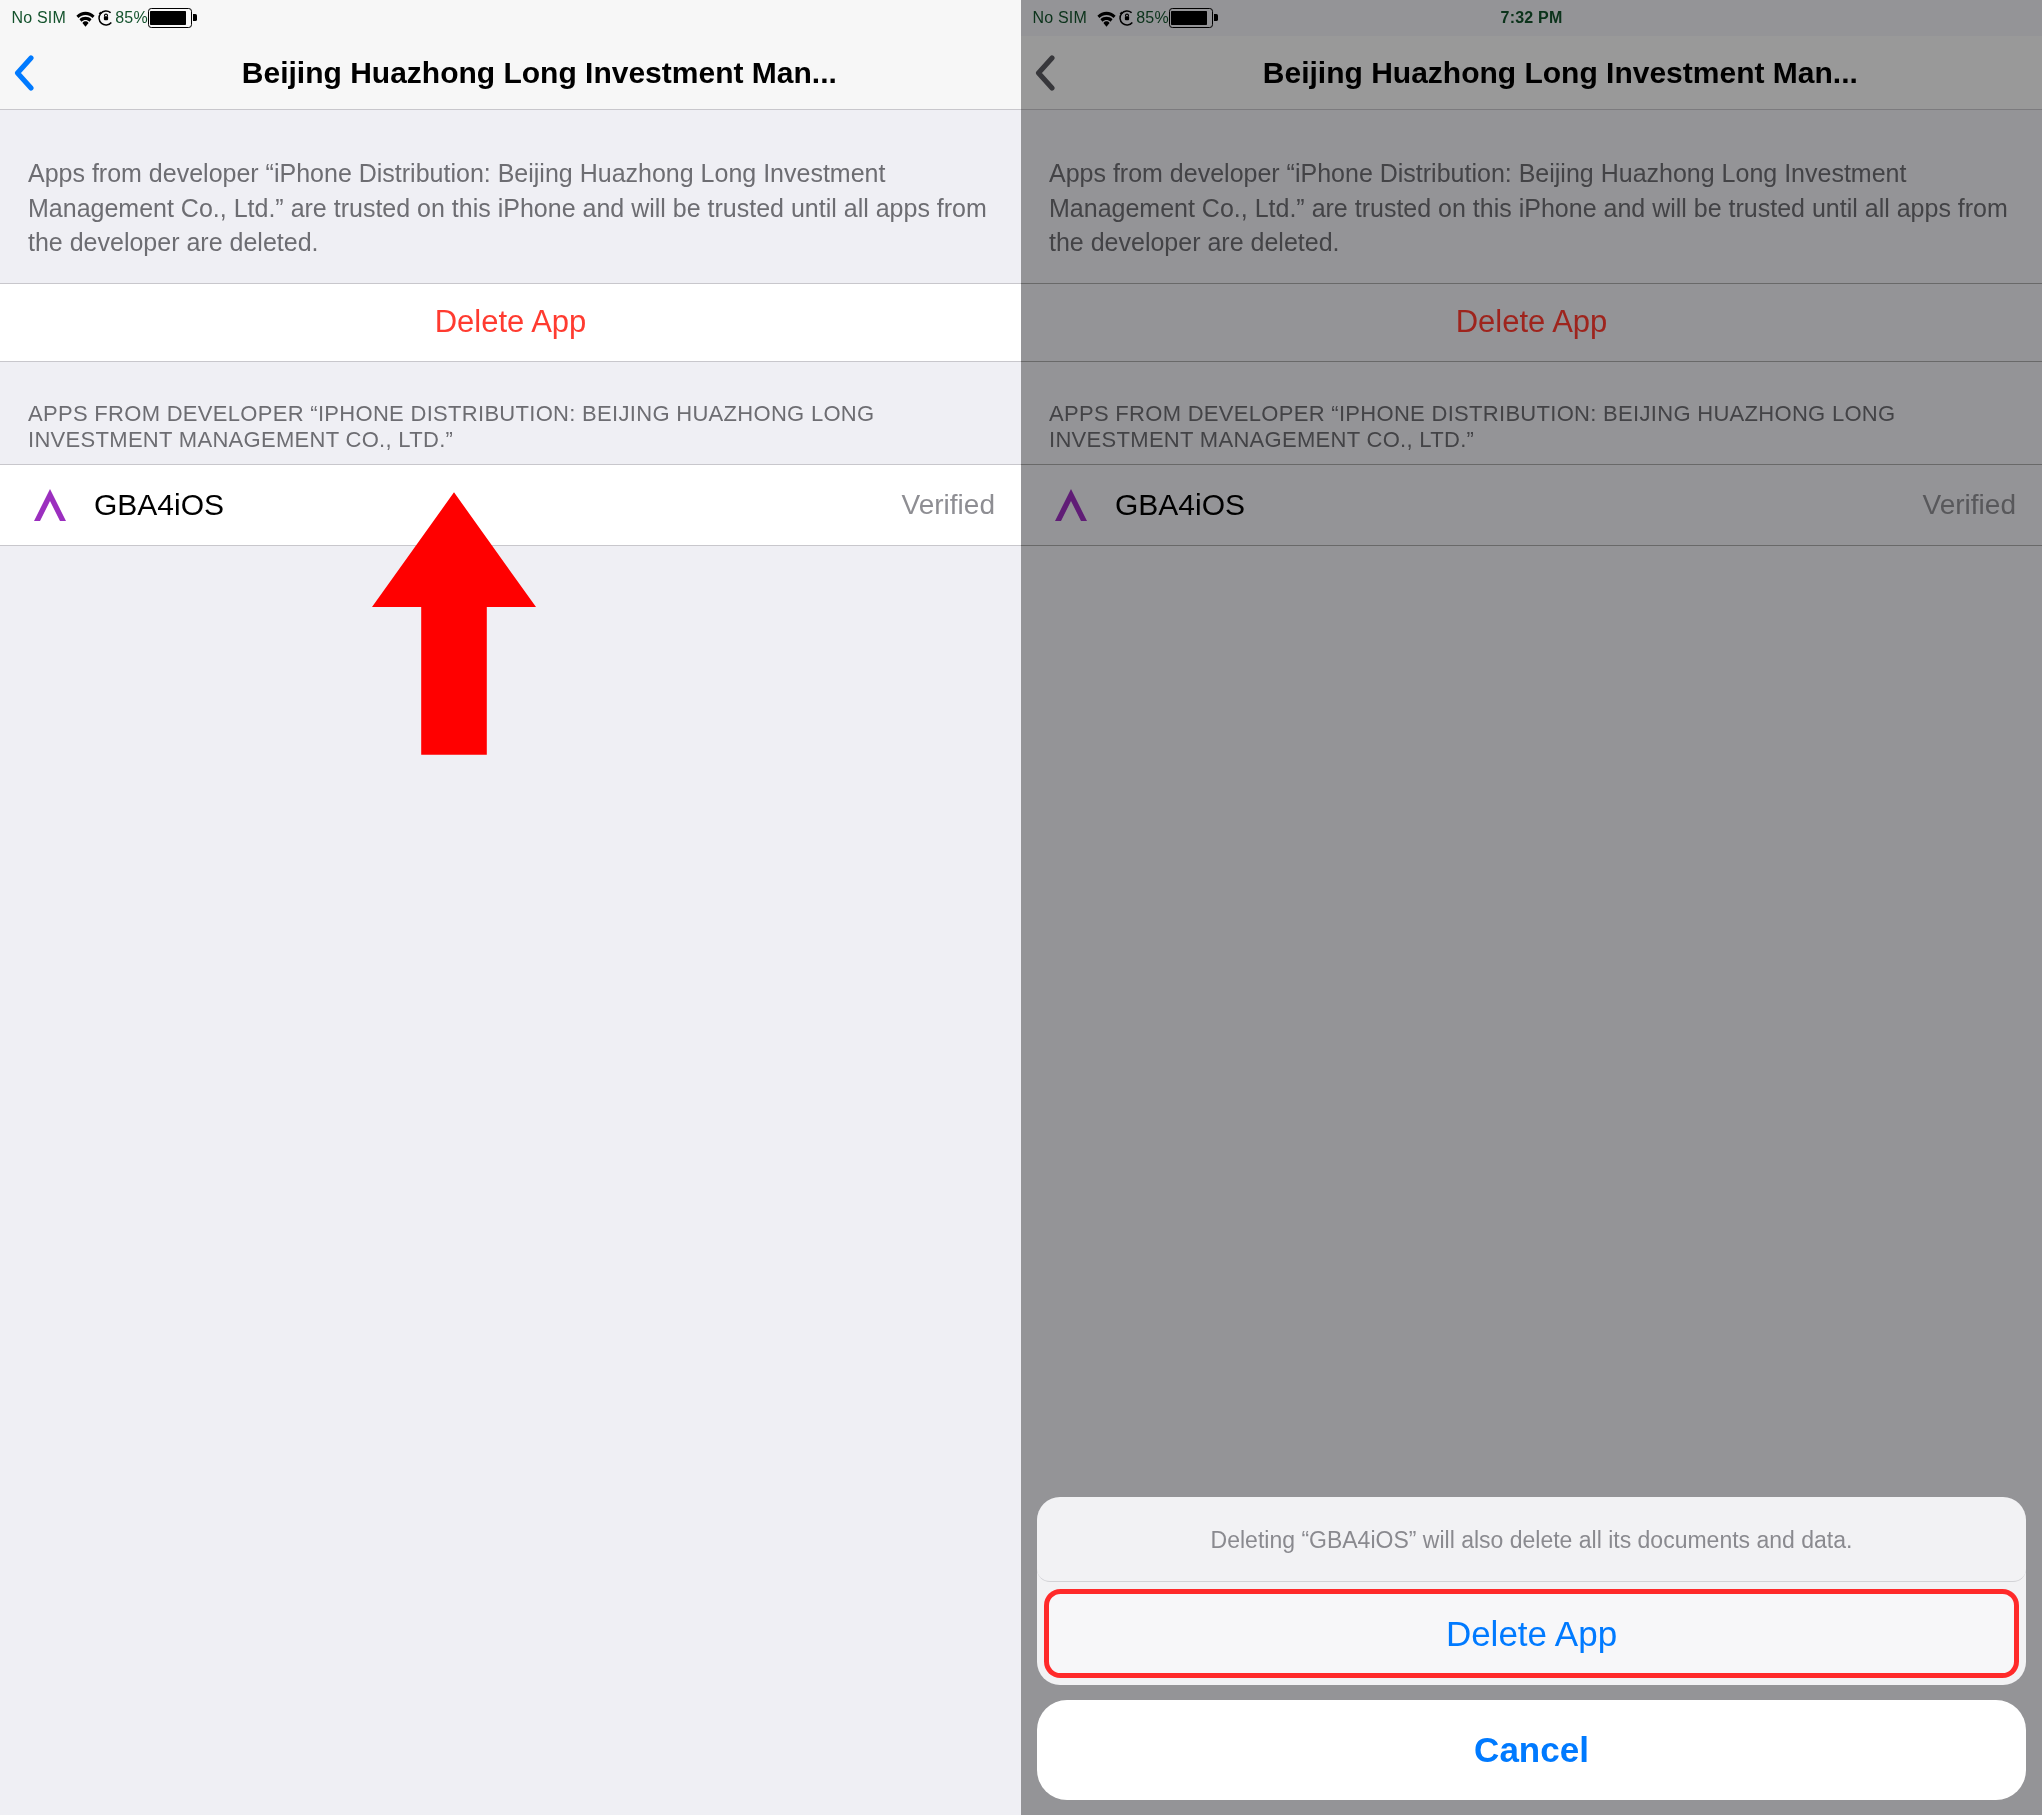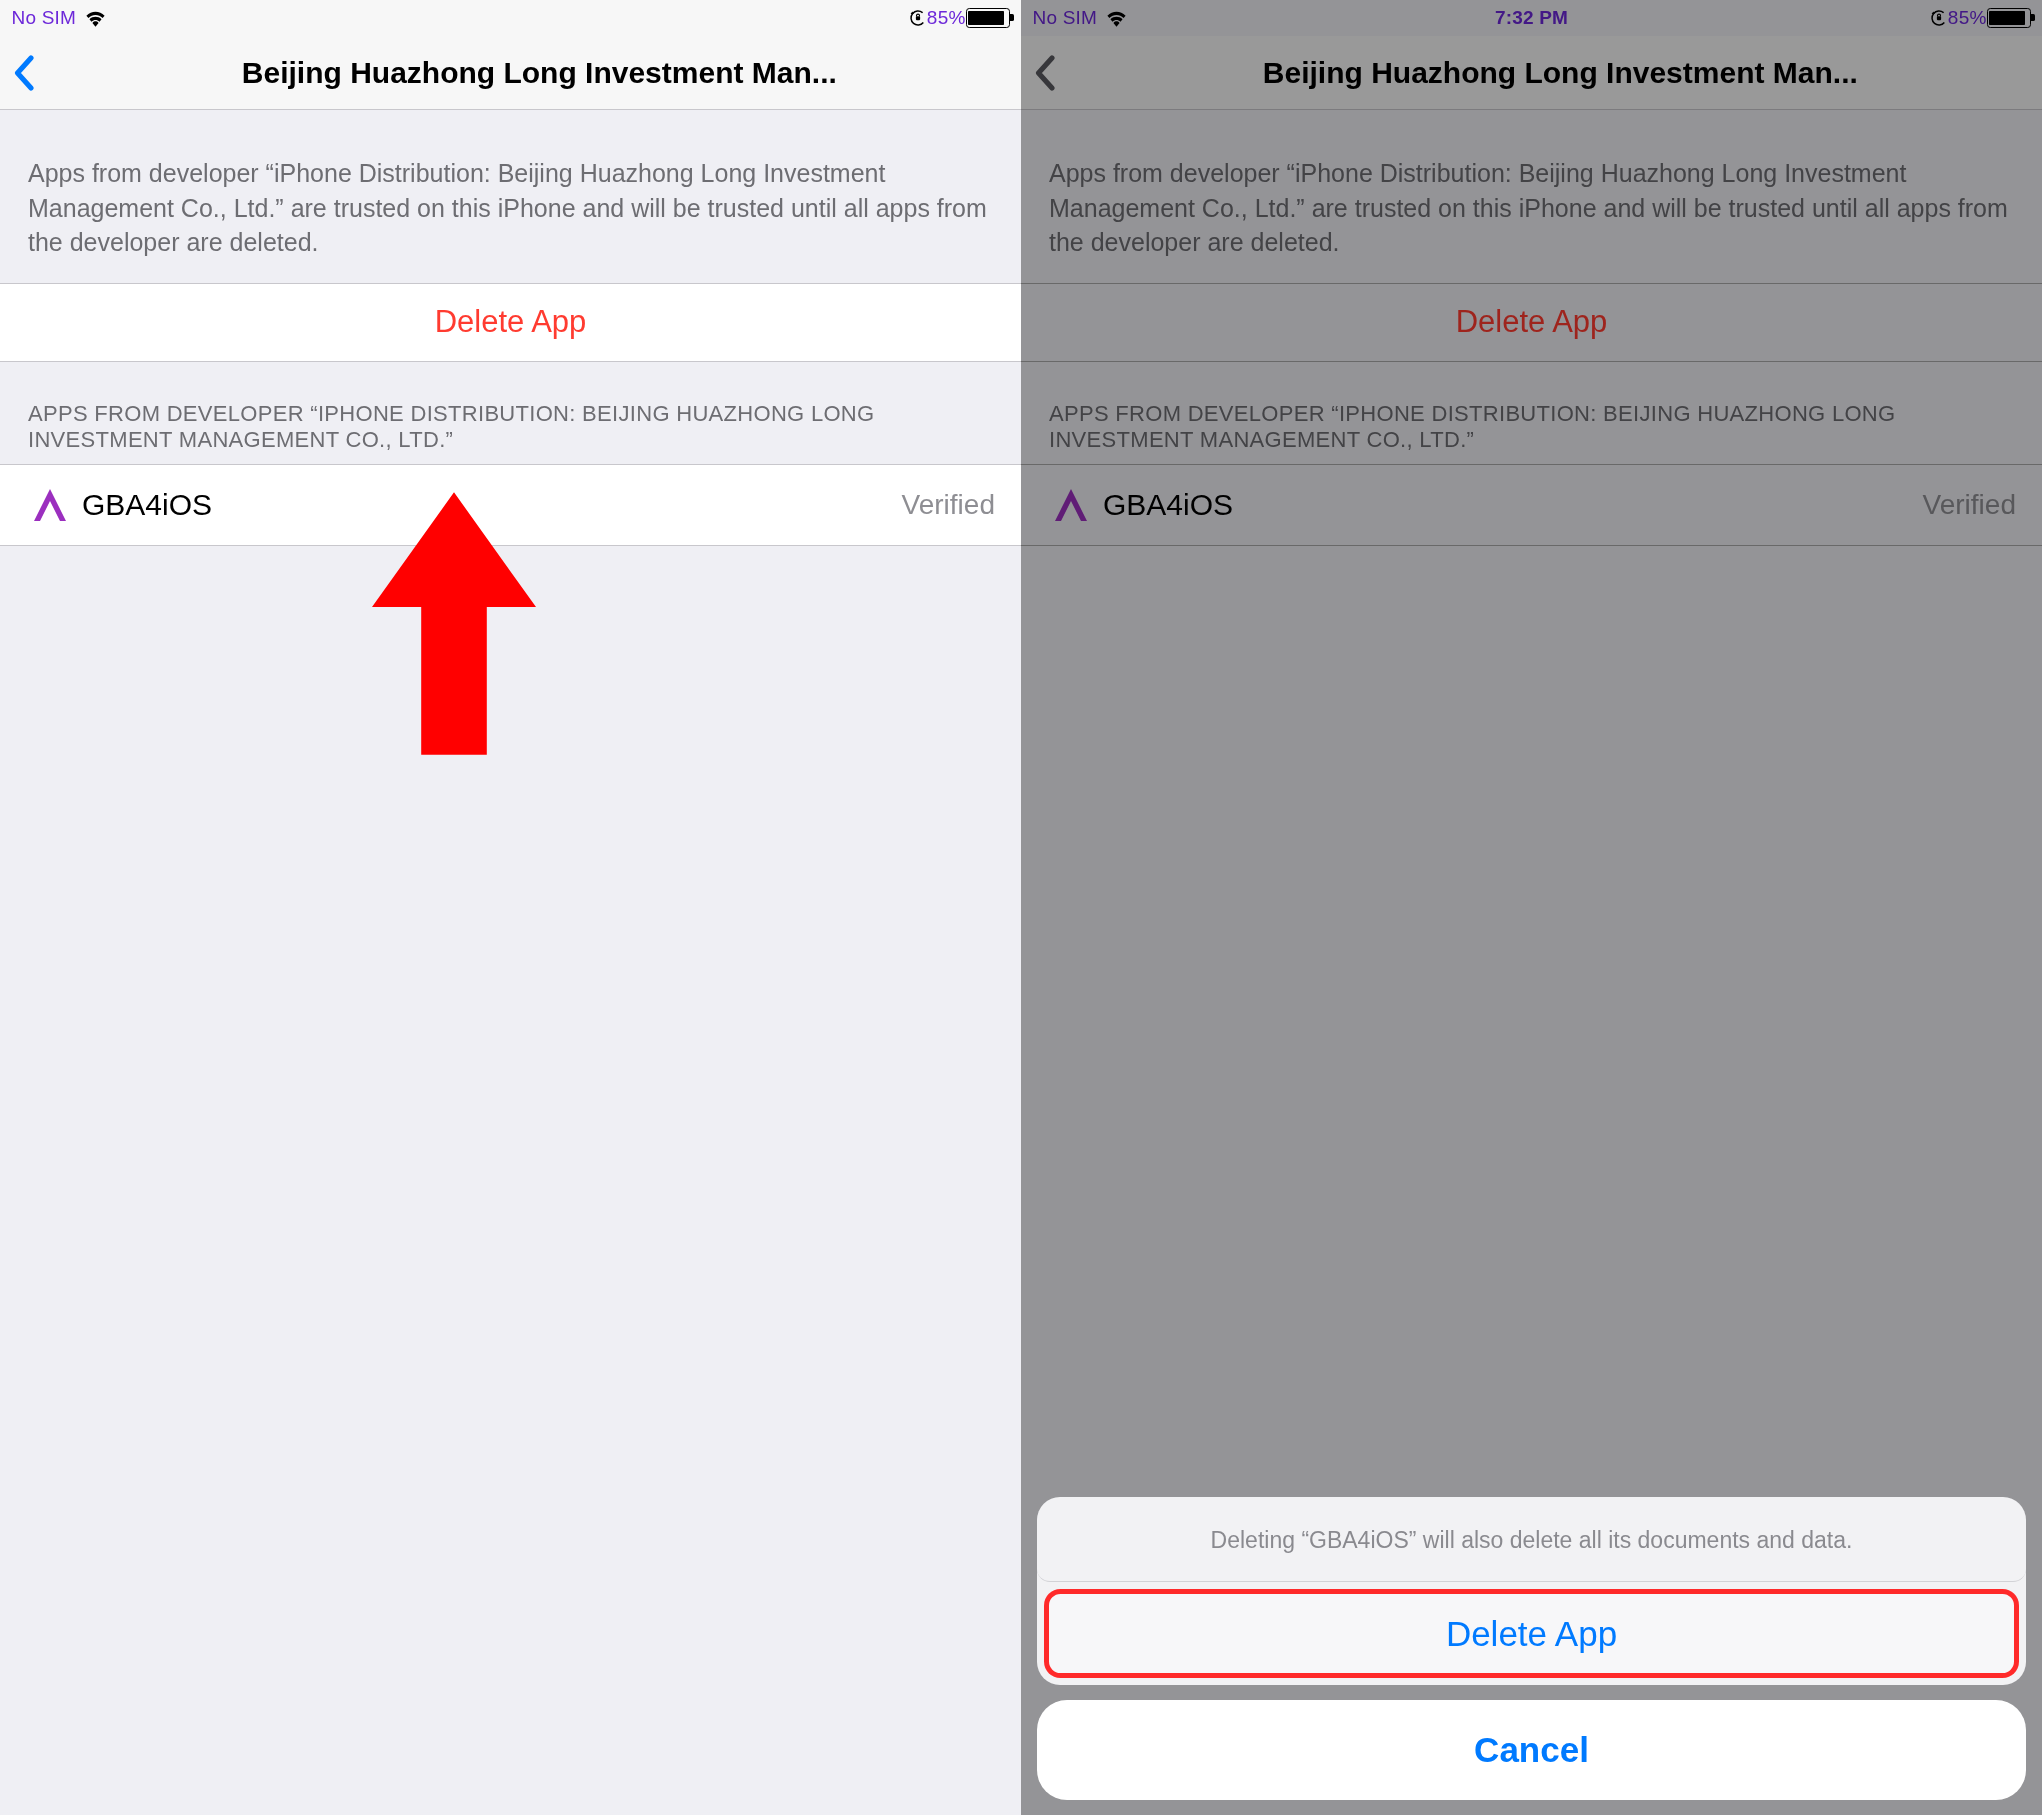--- a/index.html
+++ b/index.html
@@ -18,25 +18,25 @@
     flex: 0 0 1021px;
   }
   .phone + .phone { border-left: 0; }
 
   
   .status {
     height: 36px;
     background: #f7f7f7;
     display: flex;
     align-items: center;
-    justify-content: space-between;
+    justify-content: flex-start;
     padding: 0 11.5px;
-    font-size: 19px;
+    font-size: 16px;
     letter-spacing: 0.2px;
-    color: #6d28d9;
+    color: #14532d;
   }
   .status .left { display: flex; align-items: center; gap: 8.2px; }
   .status .right { display: flex; align-items: center; gap: 0; }
   .status .center { position: absolute; left: 0; right: 0; text-align: center; font-weight: 600; pointer-events: none; }
   .phone.right-phone .status { background: #efeff4; }
 
   .wifi-icon svg { width: 23px; height: 18px; display: block; }
   .lock-icon svg { width: 18px; height: 18px; display: block; }
   .battery { display: flex; align-items: center; gap: 3.3px; }
   .bat-shell { width: 44px; height: 20px; border: 1.6px solid #000; border-radius: 3.3px; position: relative; }
@@ -88,21 +88,21 @@
     letter-spacing: 0.3px;
     text-transform: uppercase;
   }
   .app-row {
     background: #fff;
     border-top: 0.8px solid #c8c7cc;
     border-bottom: 0.8px solid #c8c7cc;
     height: 82px;
     display: flex; align-items: center;
     padding: 0 26px;
-    gap: 8px;
+    gap: 20px;
   }
   .phone.right-phone .app-row { background: transparent; border-color: #aaa; }
   .app-icon {
     width: 48px; height: 48px;
     display: flex; align-items: center; justify-content: center;
   }
   .app-icon svg { width: 44px; height: 44px; }
   .app-name { font-size: 30px; color: #000; flex: 0 0 auto; }
   .spacer { flex: 1; }
   .app-status { font-size: 28px; color: #8e8e93; }

